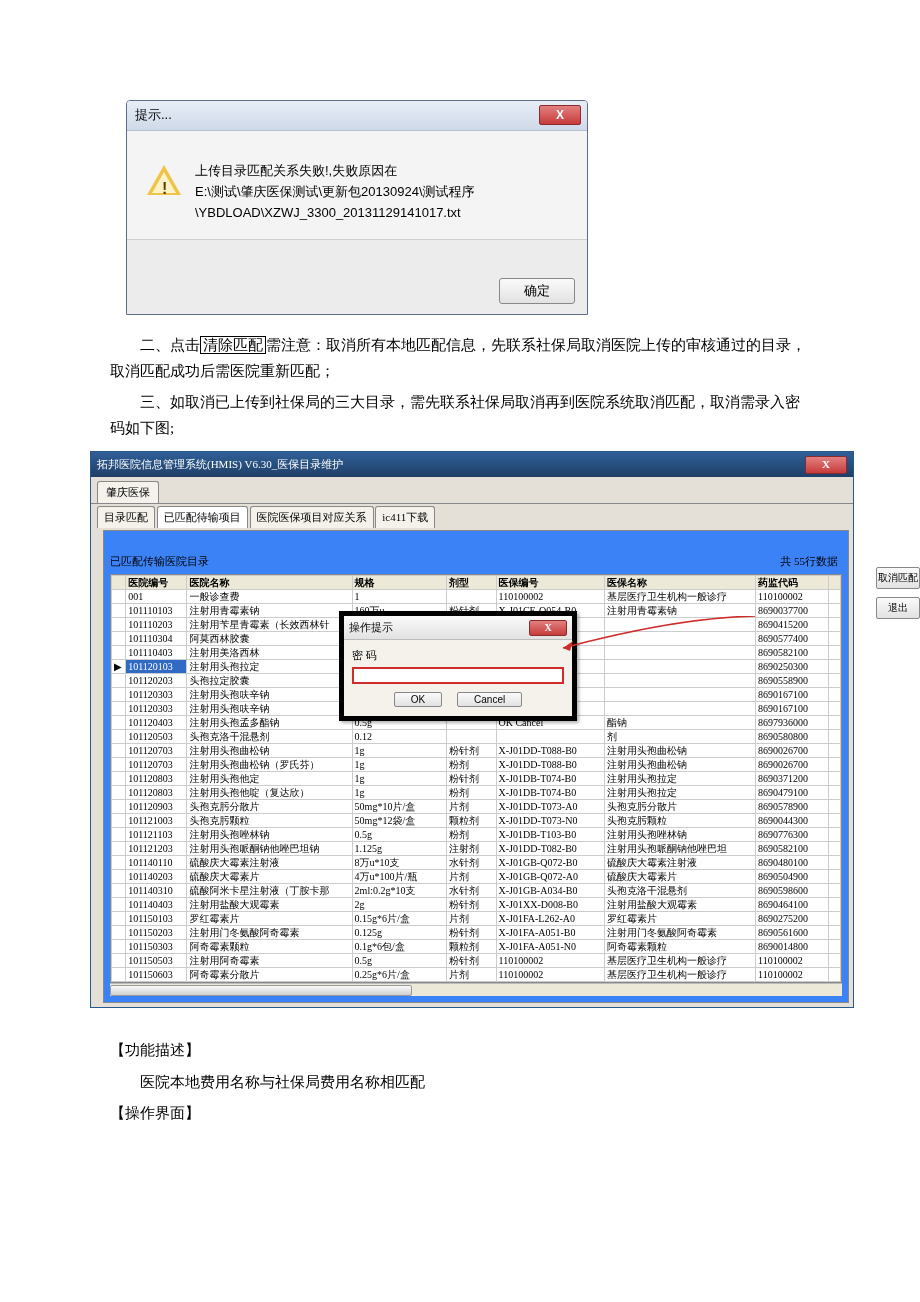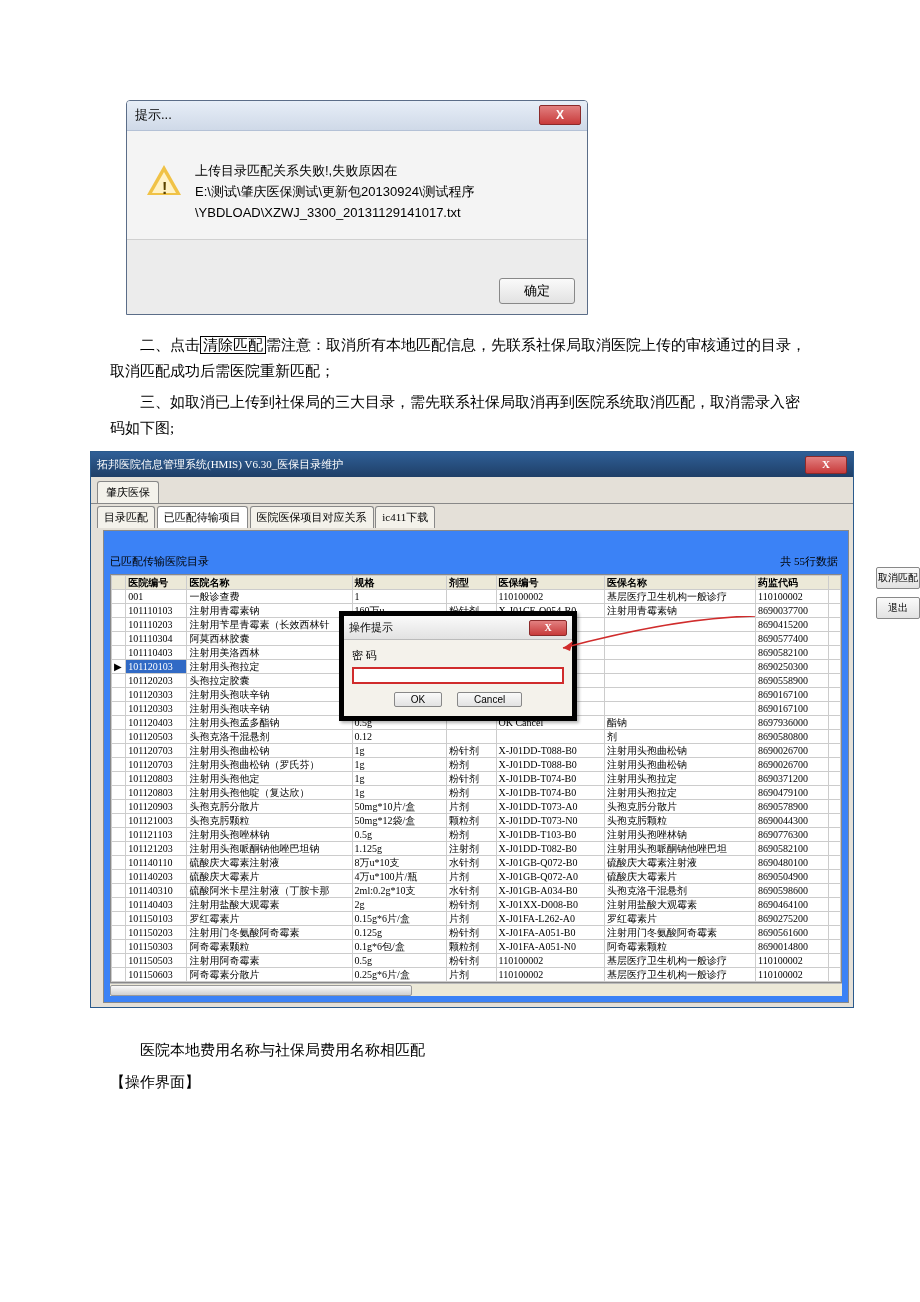--- a/index.html
+++ b/index.html
@@ -655,16 +655,17 @@
           <div class="sidebtns">
             <button>取消匹配</button>
             <button>退出</button>
           </div>
         </div>
       </div>
     </div>
   </div>
 
 
+  <div class="bracket-line">【功能描述】</div>
   <p class="body-text">医院本地费用名称与社保局费用名称相匹配</p>
   <div class="bracket-line">【操作界面】</div>
 
 </div>
 
 </body></html>

